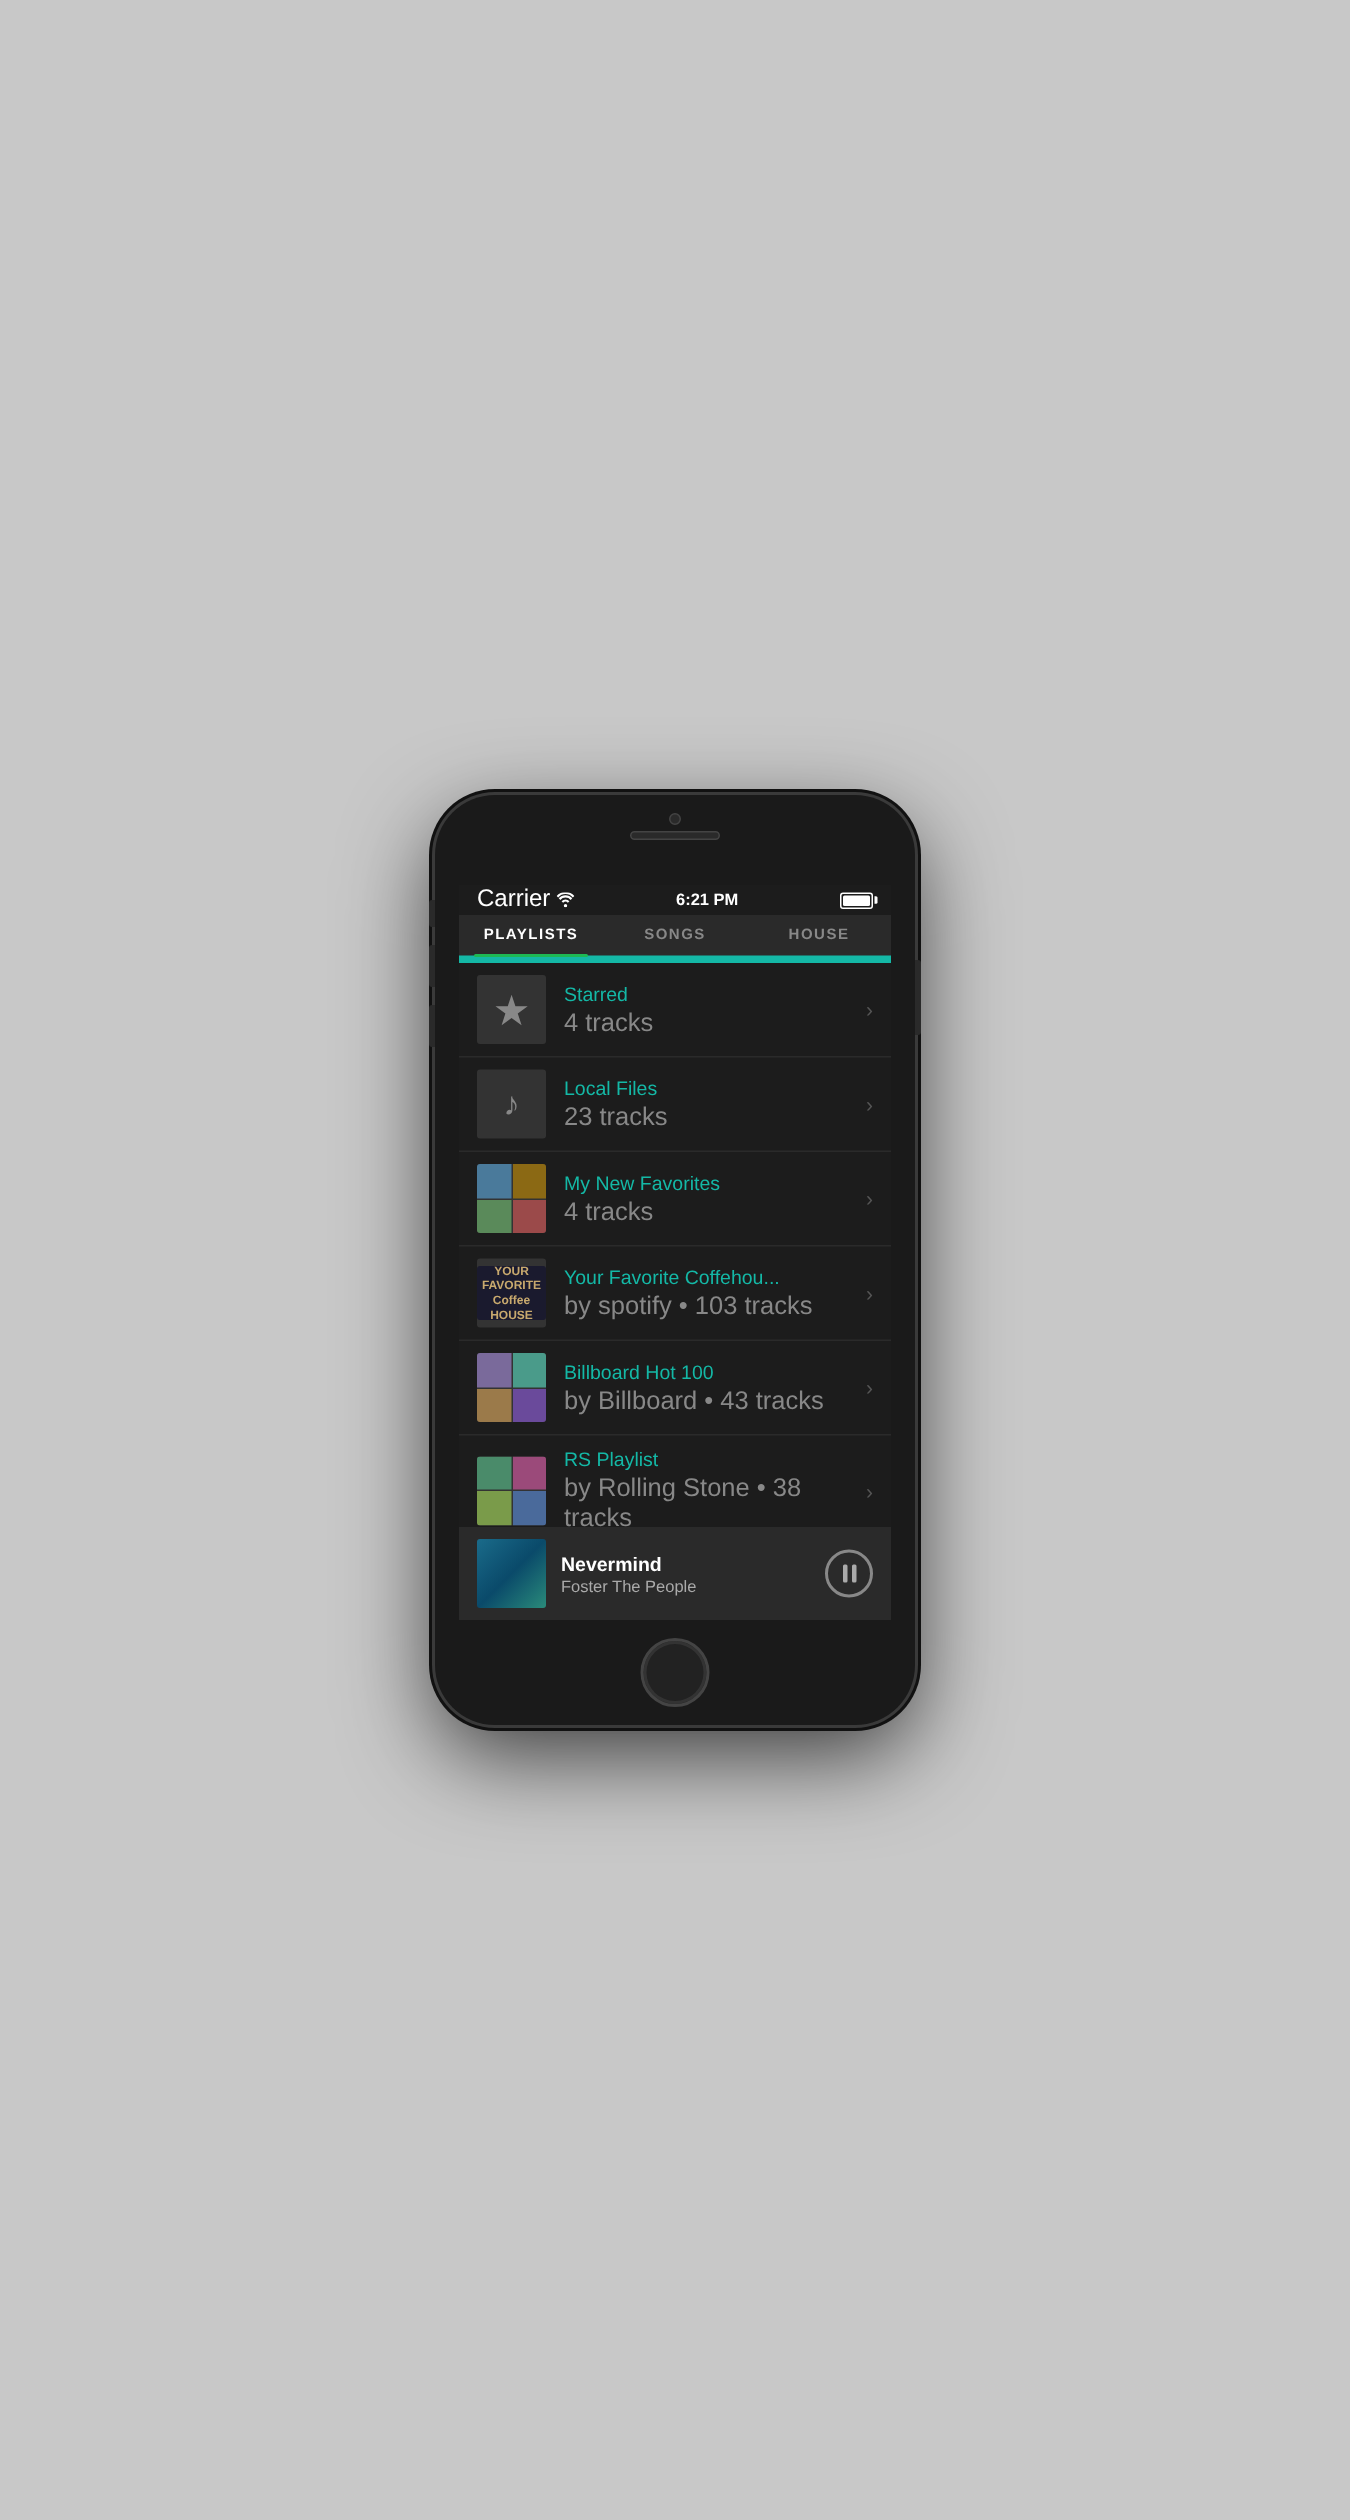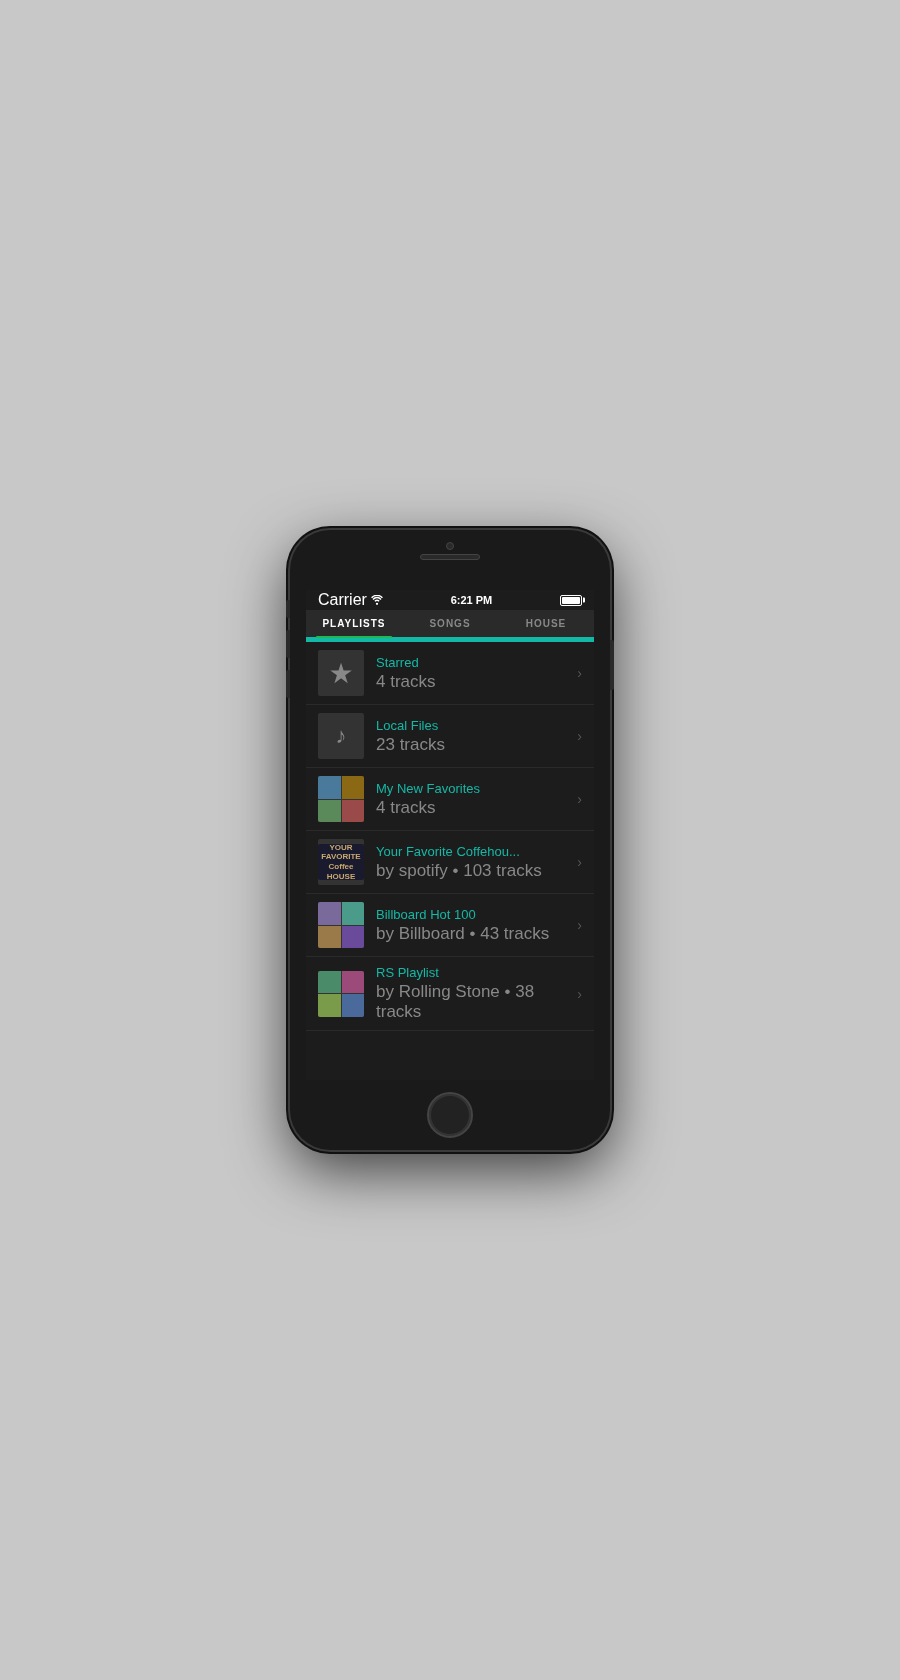--- a/index.html
+++ b/index.html
@@ -532,20 +532,33 @@
         </div>
         <div class="playlist-info">
           <div class="playlist-name">RS Playlist</div>
           <div class="playlist-meta">by Rolling Stone • 38 tracks</div>
         </div>
         <span class="chevron">›</span>
       </div>
 
     </div>
 
+    <div class="now-playing">
+      <div class="np-thumb" style="background: linear-gradient(135deg, #1a6b8a 0%, #0a4a6a 50%, #2a8b7a 100%); border-radius:2px;"></div>
+      <div class="np-info">
+        <div class="np-title">Nevermind</div>
+        <div class="np-artist">Foster The People</div>
+      </div>
+      <div class="np-pause">
+        <div class="pause-bars">
+          <div class="pause-bar"></div>
+          <div class="pause-bar"></div>
+        </div>
+      </div>
+    </div>
 
   </div>
 
   <div class="phone-bottom">
     <div class="home-button"></div>
   </div>
 
 </div>
 
 </body></html>

